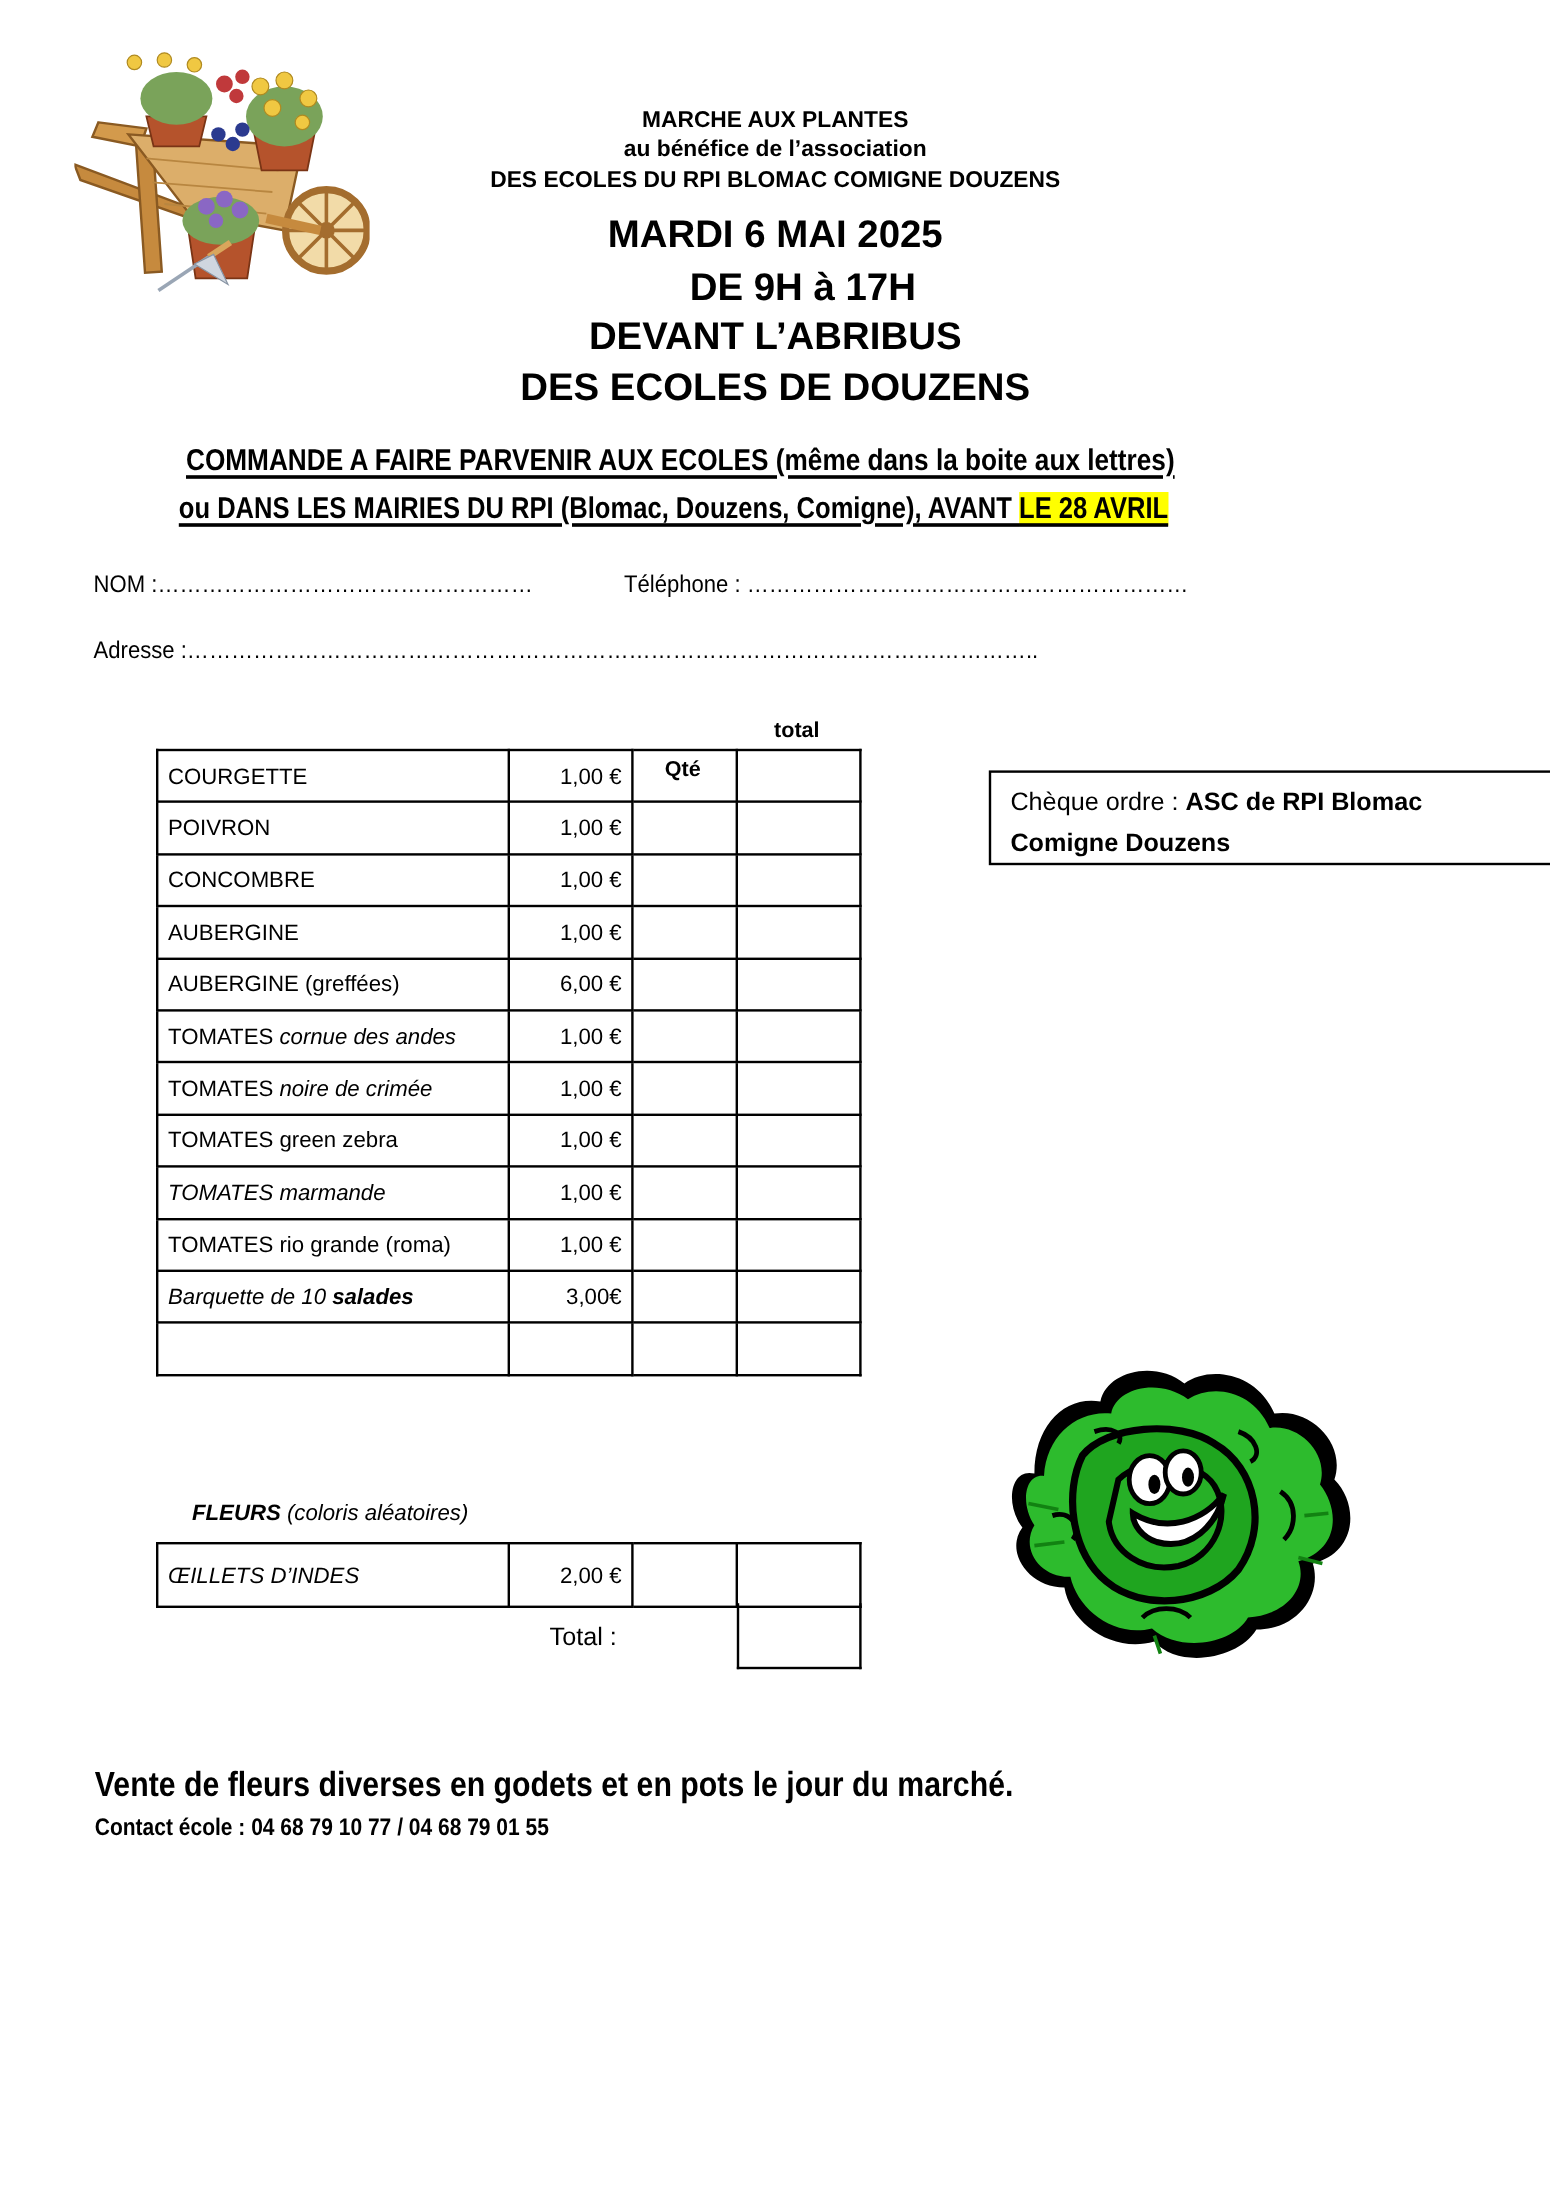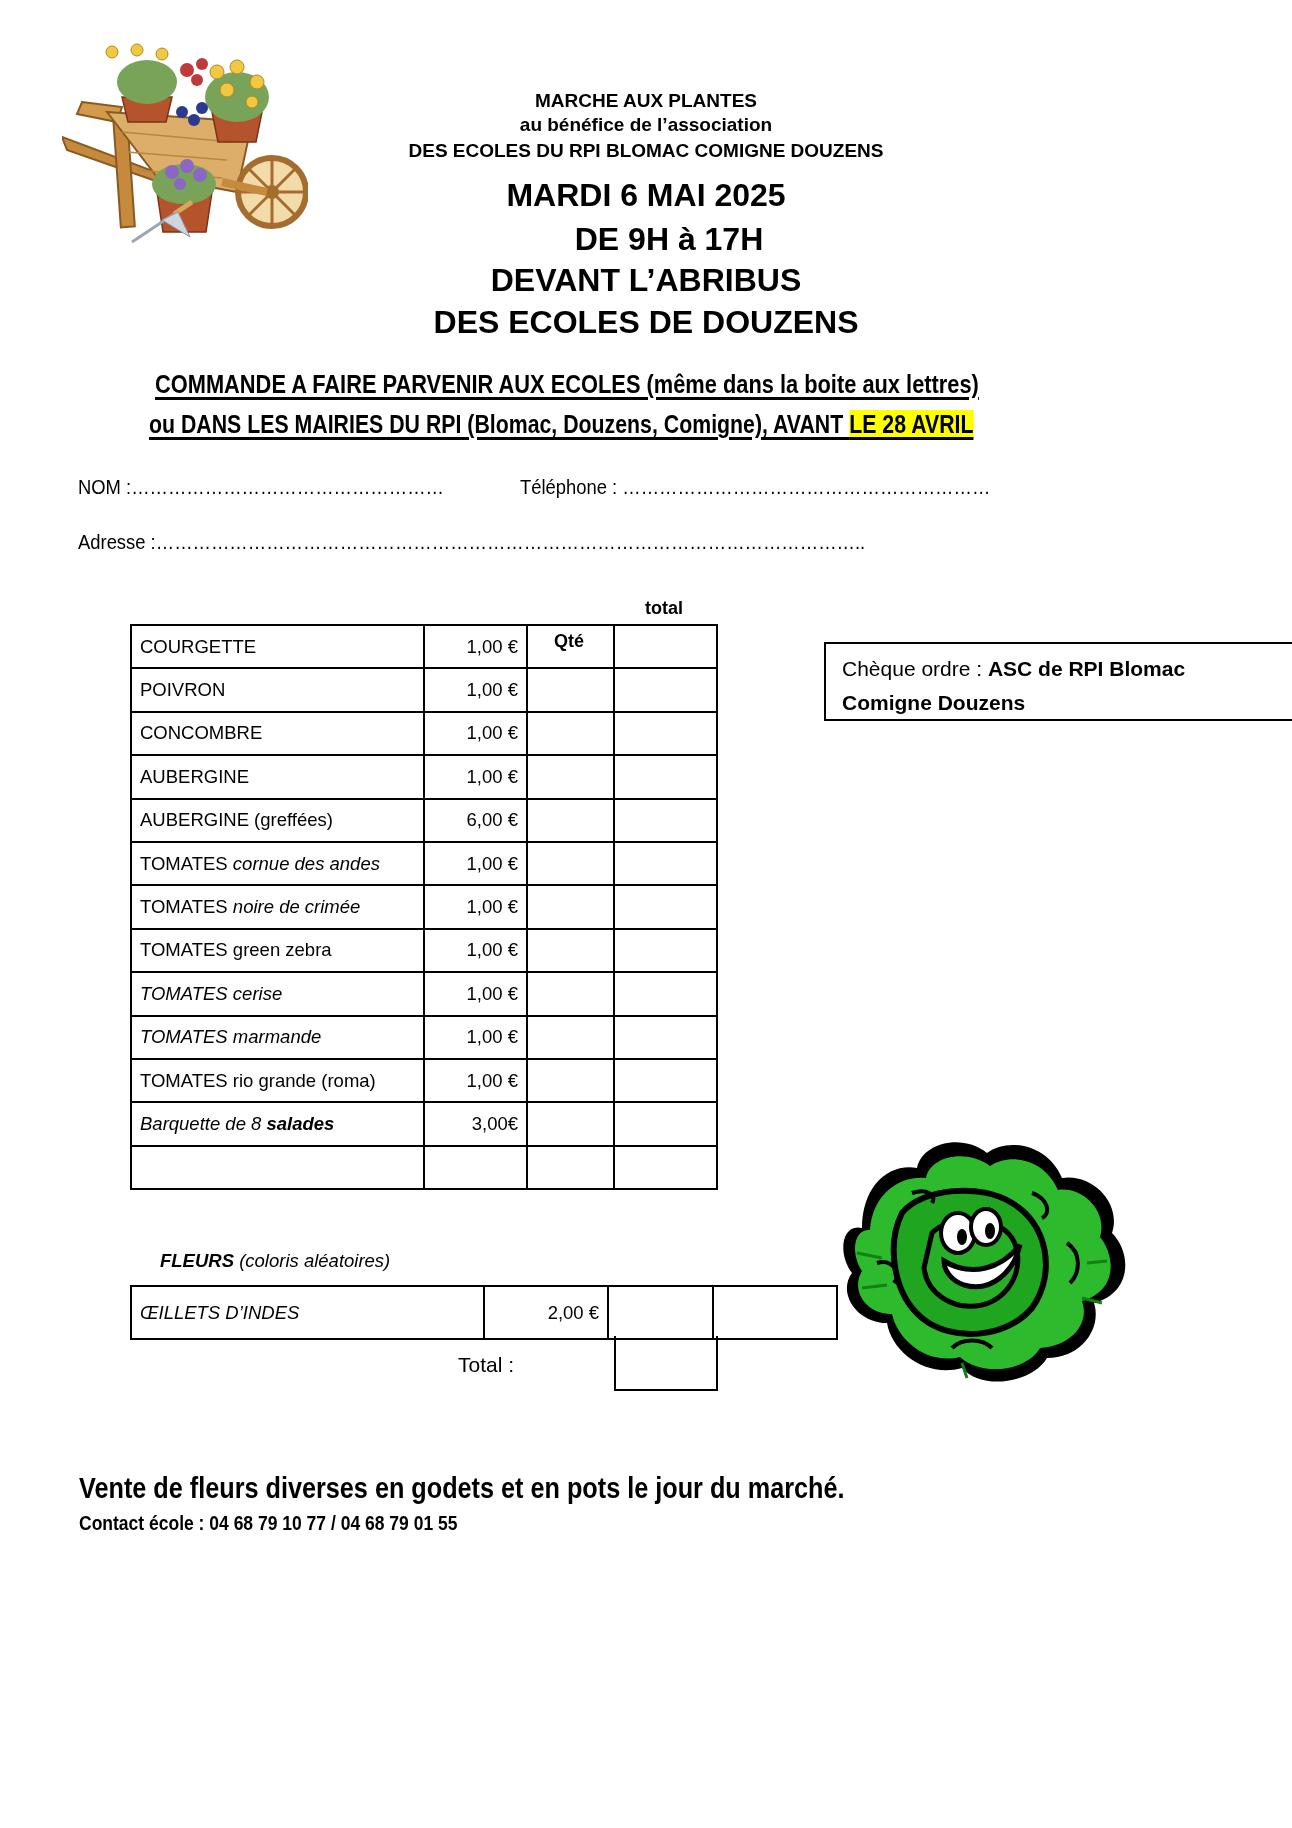--- a/index.html
+++ b/index.html
@@ -152,57 +152,51 @@
         <td class="c-qty"></td>
         <td class="c-total"></td>
       </tr>
       <tr>
         <td class="c-name"><span>TOMATES green zebra</span></td>
         <td class="c-price">1,00 €</td>
         <td class="c-qty"></td>
         <td class="c-total"></td>
       </tr>
       <tr>
-        <td class="c-name"><span class="it">TOMATES cerise</span></td>
-        <td class="c-price">1,00 €</td>
-        <td class="c-qty"></td>
-        <td class="c-total"></td>
-      </tr>
-      <tr>
         <td class="c-name"><span class="it">TOMATES marmande</span></td>
         <td class="c-price">1,00 €</td>
         <td class="c-qty"></td>
         <td class="c-total"></td>
       </tr>
       <tr>
         <td class="c-name"><span>TOMATES rio grande (roma)</span></td>
         <td class="c-price">1,00 €</td>
         <td class="c-qty"></td>
         <td class="c-total"></td>
       </tr>
       <tr>
-        <td class="c-name"><span class="it">Barquette de 8 </span><span class="it b">salades</span></td>
+        <td class="c-name"><span class="it">Barquette de 10 </span><span class="it b">salades</span></td>
         <td class="c-price">3,00€</td>
         <td class="c-qty"></td>
         <td class="c-total"></td>
       </tr>
       <tr>
         <td class="c-name"></td>
         <td class="c-price"></td>
         <td class="c-qty"></td>
         <td class="c-total"></td>
       </tr>
     </tbody>
 </table>
 
 <div class="abs" style="left:160px;top:1250px;font-size:18.5px;white-space:nowrap;">
   <span class="b it">FLEURS</span><span class="it"> (coloris aléatoires)</span>
 </div>
 
-<table class="order" style="left:130px;top:1285px;width:708px;">
+<table class="order" style="left:130px;top:1285px;width:588px;">
   <tbody>
     <tr style="height:53px;">
       <td class="c-name it" style="height:53px;">ŒILLETS D’INDES</td>
       <td class="c-price" style="height:53px;">2,00 €</td>
       <td class="c-qty" style="height:53px;"></td>
       <td class="c-total" style="height:53px;"></td>
     </tr>
   </tbody>
 </table>
 

